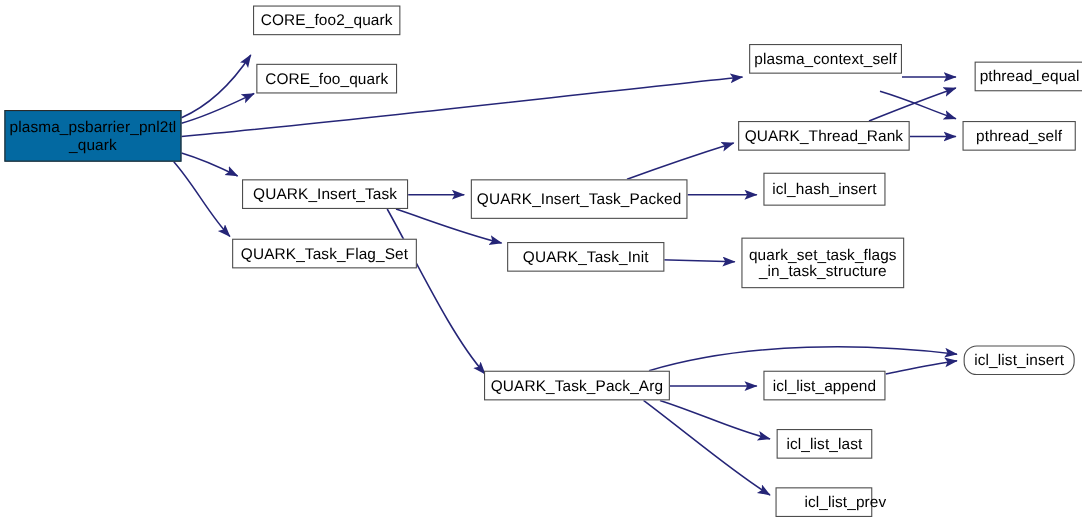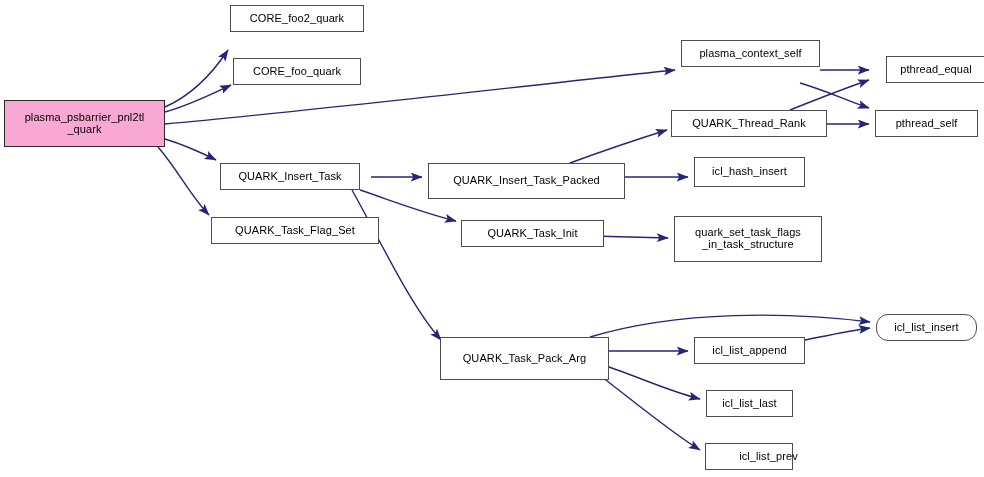--- a/index.html
+++ b/index.html
@@ -1,23 +1,23 @@
 <!DOCTYPE html>
 <html><head>
 <meta charset="utf-8">
 <style>
   html,body{margin:0;padding:0;background:#ffffff;}
   #canvas{position:relative;width:984px;height:477px;background:#ffffff;
           font-family:"Liberation Sans",sans-serif;overflow:hidden;}
   svg#edges{position:absolute;left:0;top:0;width:984px;height:477px;}
   .node{position:absolute;box-sizing:border-box;border:1px solid #4d4d4d;
         background:#ffffff;display:flex;align-items:center;justify-content:center;
-        text-align:center;color:#000000;font-size:11px;line-height:1.08;
+        text-align:center;color:#000000;font-size:14px;line-height:1.08;
         letter-spacing:0.1px;white-space:pre;}
-  .node.root{background:#f9a8d4;border-color:#2a2a2a;}
+  .node.root{background:#0369a1;border-color:#2a2a2a;}
 </style>
 </head>
 <body>
 
 <div id="canvas">
   <svg id="edges" viewBox="0 0 984 477" xmlns="http://www.w3.org/2000/svg">
     <defs>
       <marker id="arrow" markerWidth="9" markerHeight="9" refX="8" refY="3.2" orient="auto" markerUnits="strokeWidth">
         <path d="M0,0 L8.5,3.2 L0,6.4 L1.8,3.2 z" fill="#252577"></path>
       </marker>
@@ -43,25 +43,25 @@
         <path d="M600,364 C640,377 665,390 700,399" fill="none" stroke="#252577" stroke-width="1.4" marker-end="url(#arrow)"></path>
         <path d="M585,364 C630,398 670,432 700,450" fill="none" stroke="#252577" stroke-width="1.4" marker-end="url(#arrow)"></path>
         <path d="M805,340 C830,335 848,331 870,328" fill="none" stroke="#252577" stroke-width="1.4" marker-end="url(#arrow)"></path>
       </g>
   </svg>
   <div id="node-layer">
       <div class="node root" style="left: 4px; top: 100px; width: 161px; height: 47px;">plasma_psbarrier_pnl2tl
 _quark</div>
       <div class="node" style="left: 230px; top: 5px; width: 134px; height: 27px;">CORE_foo2_quark</div>
       <div class="node" style="left: 233px; top: 58px; width: 128px; height: 27px;">CORE_foo_quark</div>
-      <div class="node" style="left: 220px; top: 163px; width: 140px; height: 27px;">QUARK_Insert_Task</div>
+      <div class="node" style="left: 220px; top: 163px; width: 151px; height: 27px;">QUARK_Insert_Task</div>
       <div class="node" style="left: 211px; top: 217px; width: 168px; height: 27px;">QUARK_Task_Flag_Set</div>
       <div class="node" style="left: 428px; top: 163px; width: 197px; height: 36px;">QUARK_Insert_Task_Packed</div>
       <div class="node" style="left: 461px; top: 220px; width: 143px; height: 27px;">QUARK_Task_Init</div>
-      <div class="node" style="left: 440px; top: 337px; width: 169px; height: 43px;">QUARK_Task_Pack_Arg</div>
+      <div class="node" style="left: 440px; top: 337px; width: 169px; height: 27px;">QUARK_Task_Pack_Arg</div>
       <div class="node" style="left: 681px; top: 40px; width: 139px; height: 27px;">plasma_context_self</div>
       <div class="node" style="left: 671px; top: 110px; width: 156px; height: 27px;">QUARK_Thread_Rank</div>
       <div class="node" style="left: 875px; top: 56px; width: 100px; height: 27px; margin-left: 11px;">pthread_equal</div>
       <div class="node" style="left: 875px; top: 110px; width: 103px; height: 27px;">pthread_self</div>
       <div class="node" style="left: 694px; top: 157px; width: 111px; height: 30px;">icl_hash_insert</div>
       <div class="node" style="left: 674px; top: 216px; width: 148px; height: 46px;">quark_set_task_flags
 _in_task_structure</div>
       <div class="node" style="left: 876px; top: 314px; width: 101px; height: 27px; border-radius: 12px;">icl_list_insert</div>
       <div class="node" style="left: 694px; top: 337px; width: 111px; height: 27px;">icl_list_append</div>
       <div class="node" style="left: 706px; top: 390px; width: 87px; height: 27px;">icl_list_last</div>

